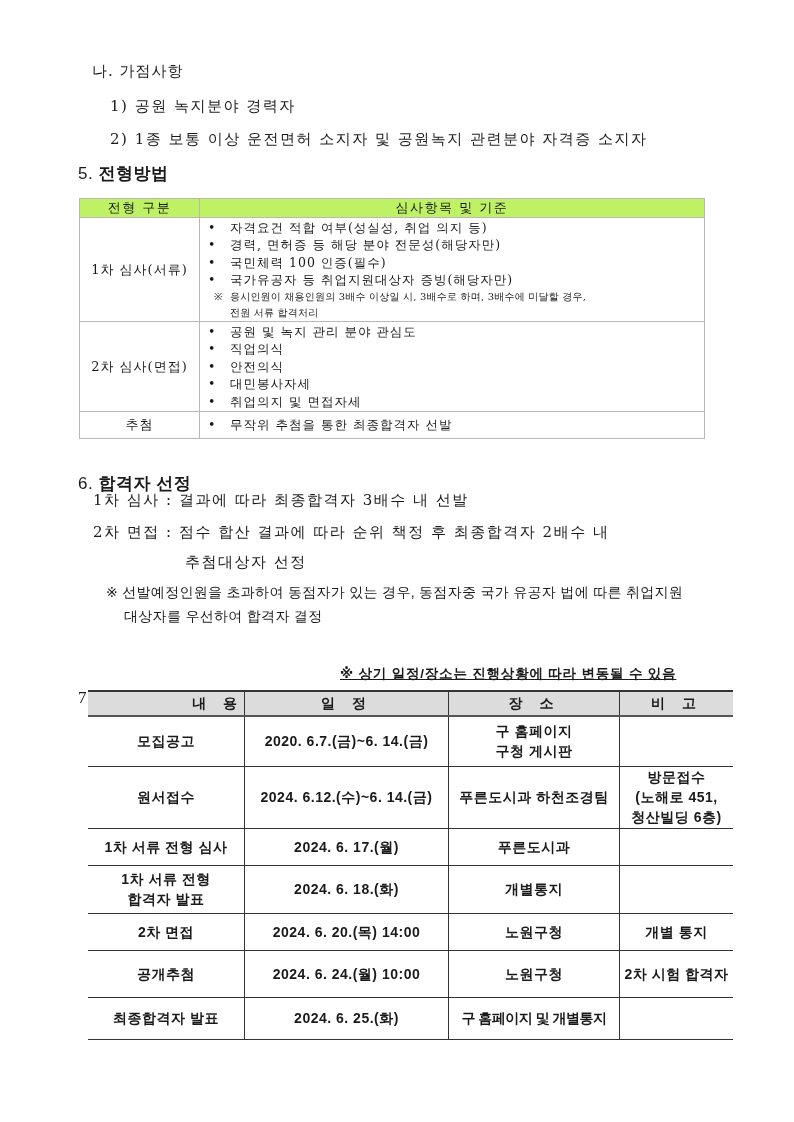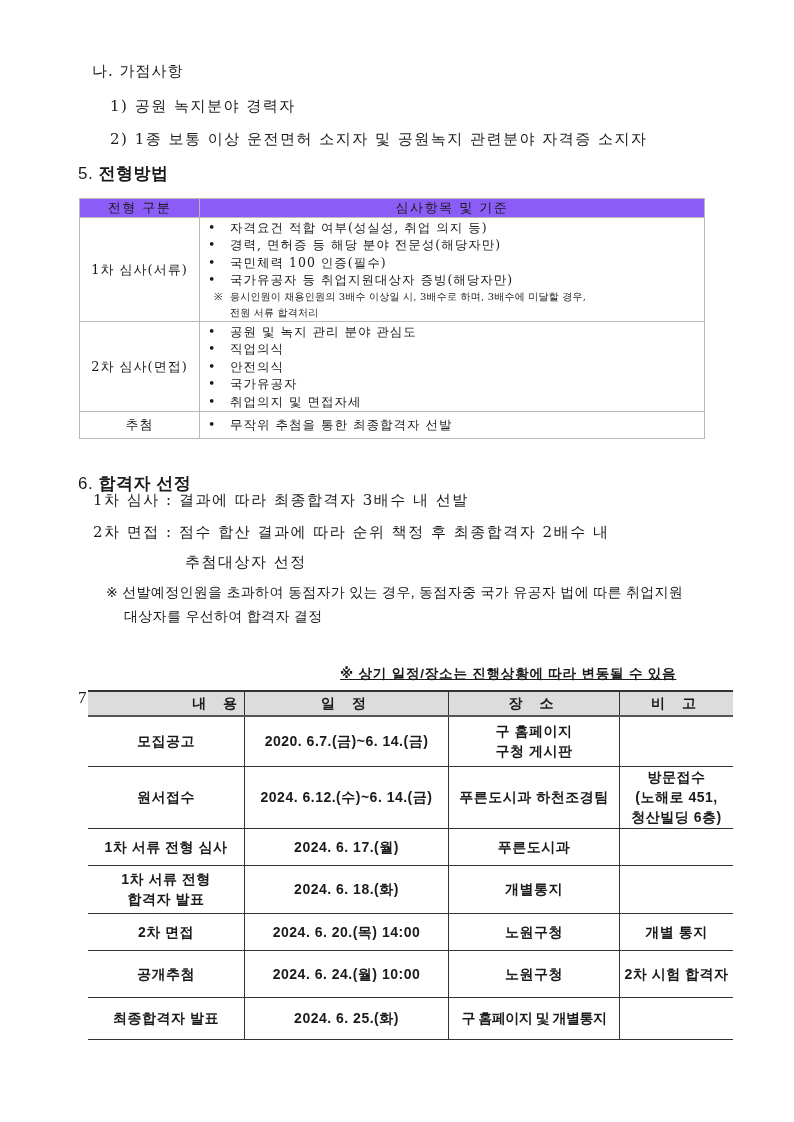--- a/index.html
+++ b/index.html
@@ -9,21 +9,21 @@
   .abs { position: absolute; }
 
   .sub-heading { font-size: 15px; letter-spacing: 1px; }
   .item-line { font-size: 15px; letter-spacing: 1.5px; }
   .section-title { font-size: 17px; font-weight: bold; letter-spacing: 0.5px; }
   .section-title .num { font-weight: normal; }
 
   
   .t1 { position: absolute; left: 79px; top: 198px; width: 626px; border-collapse: collapse; font-size: 12.5px; }
   .t1 td, .t1 th { border: 1px solid #b8b8b8; padding: 0; }
-  .t1 th { background: #8b5cf6; height: 18px; font-weight: normal; letter-spacing: 1.5px; font-size: 13px; }
+  .t1 th { background: #bef264; height: 18px; font-weight: normal; letter-spacing: 1.5px; font-size: 13px; }
   .t1 td.cat { width: 119px; text-align: center; letter-spacing: 1px; font-size: 13px; }
   .t1 td.body { padding-left: 6px; }
   .t1 ul { list-style: none; margin: 0; padding: 0; }
   .t1 li { line-height: 17.5px; letter-spacing: 1px; }
   .t1 li .b { display: inline-block; width: 22px; text-align: left; padding-left: 2px; }
   .t1 .note { font-size: 10px; line-height: 16px; padding-left: 8px; letter-spacing: 0.2px; }
   .t1 .note .mark { display: inline-block; width: 16px; }
   .t1 .note .cont { padding-left: 16px; display: block; }
 
   
@@ -74,21 +74,21 @@
       </div>
     </td>
   </tr>
   <tr style="height:90px;">
     <td class="cat">2차 심사(면접)</td>
     <td class="body">
       <ul>
         <li><span class="b">•</span><span>공원 및 녹지 관리 분야 관심도</span></li>
         <li><span class="b">•</span><span>직업의식</span></li>
         <li><span class="b">•</span><span>안전의식</span></li>
-        <li><span class="b">•</span><span>국가유공자</span></li>
+        <li><span class="b">•</span><span>대민봉사자세</span></li>
         <li><span class="b">•</span><span>취업의지 및 면접자세</span></li>
       </ul>
     </td>
   </tr>
   <tr style="height:27px;">
     <td class="cat">추첨</td>
     <td class="body">
       <ul>
         <li><span class="b">•</span><span>무작위 추첨을 통한 최종합격자 선발</span></li>
       </ul>

